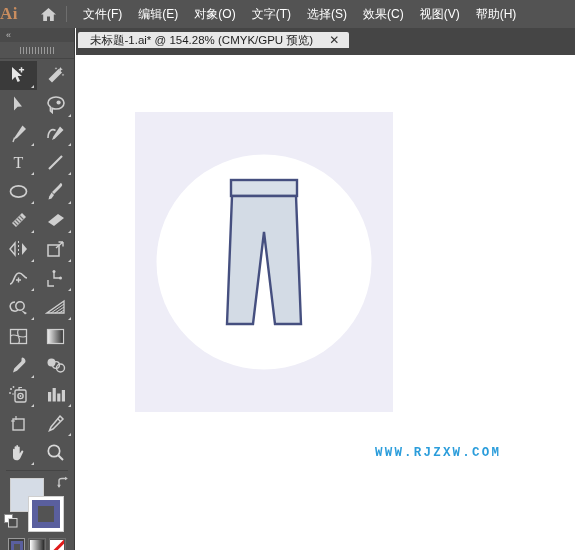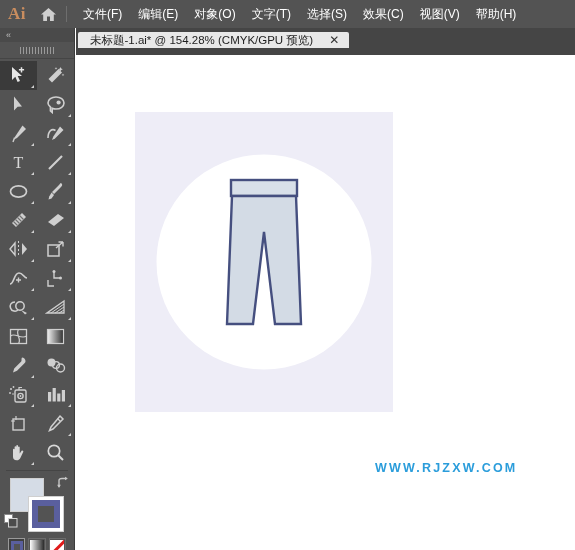--- a/index.html
+++ b/index.html
@@ -11,21 +11,21 @@
   }
   #app { position: relative; width: 575px; height: 550px; }
 
   
   .menubar {
     position: absolute; left: 0; top: 0; width: 575px; height: 28px;
     background: #535353;
     display: flex; align-items: center;
   }
   .ai-logo {
-    width: 34px; text-align: center;
+    width: 34px; text-align: left;
     color: #c98d5f; font-size: 17px; font-weight: bold;
     letter-spacing: .5px; line-height: 28px;
     font-family: "Liberation Serif", serif;
   }
   .home-icon { width: 28px; display: flex; align-items: center; justify-content: center; }
   .menu-div {
     width: 1px; height: 16px; background: #6e6e6e; margin: 0 8px 0 4px;
   }
   .menu-items { display: flex; align-items: center; }
   .menu-item {
@@ -143,22 +143,22 @@
     position: absolute; left: 299px; top: 390px;
     user-select: none;
   }
   .wm-top {
     font-size: 27px; font-weight: bold; color: #1b8ed1;
     letter-spacing: 1px; line-height: 30px;
     font-family: "DejaVu Sans", sans-serif;
   }
   .wm-bot {
     font-size: 12.5px; font-weight: bold; color: #2b9ddb;
-    letter-spacing: 2.2px; line-height: 14px; margin-top: 16px;
-    font-family: Liberation Sans, sans-serif;
+    letter-spacing: 2.2px; line-height: 14px; margin-top: 1px;
+    font-family: Liberation Mono, monospace;
   }
 </style>
 </head>
 <body>
 
 <div id="app">
 
   <div class="menubar">
     <div class="ai-logo">Ai</div>
     <div class="home-icon">

